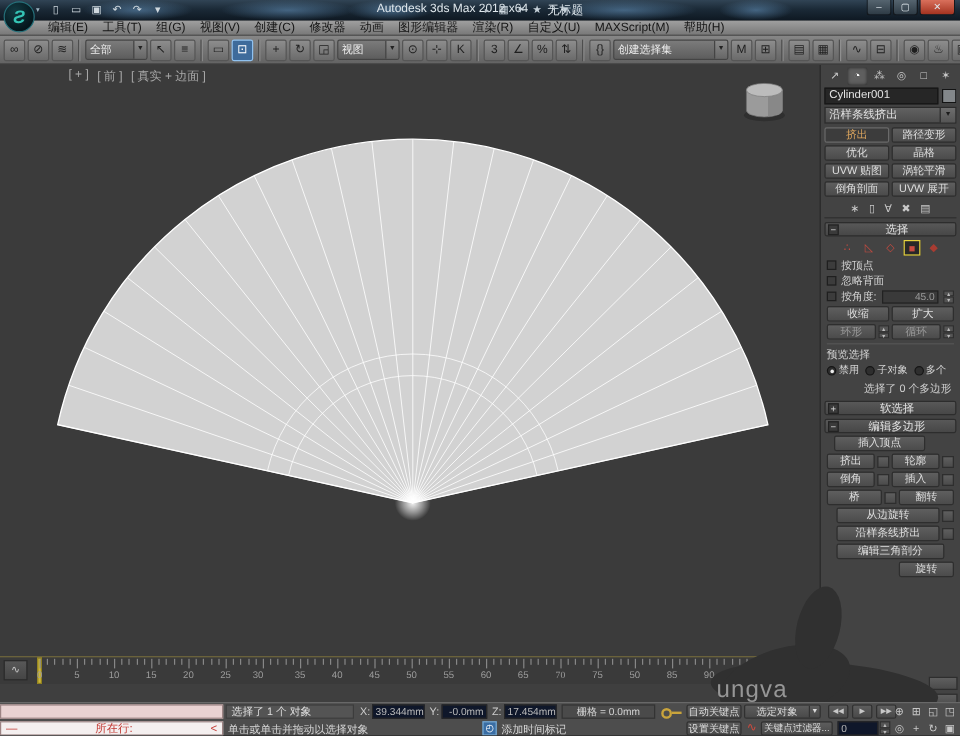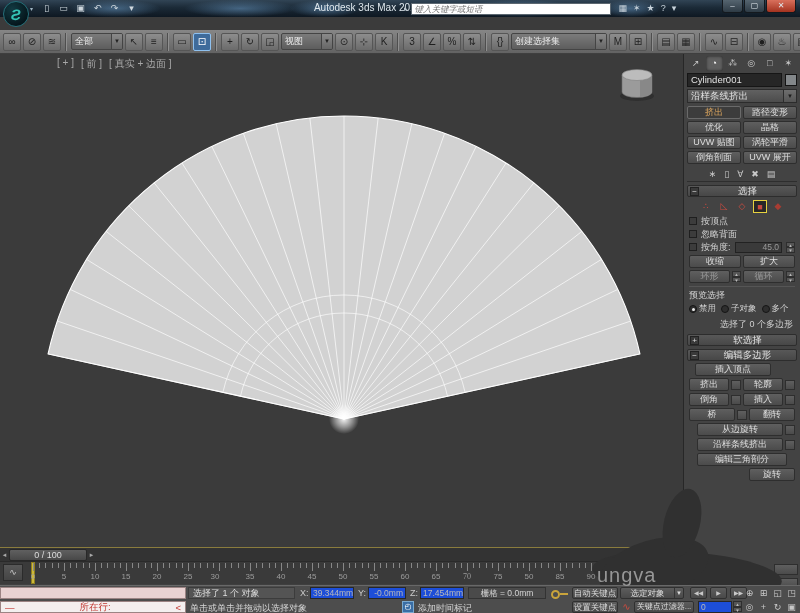--- a/index.html
+++ b/index.html
@@ -151,21 +151,21 @@
   justify-content:space-between;padding:0 4px;}
 .msg-box{position:absolute;left:188px;top:0;width:107px;height:12px;background:#545454;
   border:1px solid #3c3c3c;color:#dedede;padding:0 4px;line-height:10px;white-space:nowrap;overflow:hidden;}
 .prompt{position:absolute;left:190px;top:1px;color:#d6d6d6;white-space:nowrap;}
 .lock-ic{position:absolute;left:432px;top:4px;width:9px;height:7px;background:#d4aa3a;border-radius:1px;}
 .lock-ic::before{content:"";position:absolute;left:1.5px;top:-4px;width:4px;height:4px;
   border:1.5px solid #d4aa3a;border-bottom:none;border-radius:3px 3px 0 0;}
 .abs-ic{position:absolute;left:447px;top:0;width:13px;height:12px;background:#555;
   border:1px solid #333;color:#ccc;font-size:9px;text-align:center;line-height:10px;}
 .sb-label{position:absolute;top:1px;color:#ccc;}
-.sb-field{position:absolute;top:0;background:#1d4ed8;border:1px solid #272727;color:#b9b9b9;
+.sb-field{position:absolute;top:0;background:#0f172a;border:1px solid #272727;color:#b9b9b9;
   height:12px;line-height:10px;text-align:right;padding:0 2px;font-size:8.5px;}
 .grid-box{position:absolute;left:452px;top:0;width:78px;height:12px;background:#4a4a4a;
   border:1px solid #333;text-align:center;color:#d5d5d5;line-height:10px;font-size:8.5px;}
 .key-ic{position:absolute;left:534px;top:3px;width:18px;height:7px;}
 .key-ic::before{content:"";position:absolute;left:0;top:0;width:5px;height:5px;
   border:2px solid #c9a43c;border-radius:50%;}
 .key-ic::after{content:"";position:absolute;left:9px;top:3px;width:8px;height:2px;background:#c9a43c;}
 .sb-btn{position:absolute;top:0;height:12px;background:linear-gradient(#5d5d5d,#494949);
   border:1px solid #303030;color:#dcdcdc;text-align:center;line-height:10px;border-radius:2px;
   font-size:8.5px;white-space:nowrap;overflow:hidden;}
@@ -203,40 +203,53 @@
         <span class="qat-ic">↶</span>
         <span class="qat-ic">↷</span>
         <span class="qat-ic">▾</span>
       </div>
     <div class="title-text">
       <span>Autodesk 3ds Max  2012 x64</span>
       <span>无标题</span>
     </div>
     <div class="search-wrap">
       <span class="search-arrow">▸</span>
-      <input class="search-input" placeholder="键入关键字或短语" style="">
       <span class="ic-icons">
           <span class="ic-ic">▦</span>
           <span class="ic-ic">✶</span>
           <span class="ic-ic">★</span>
           <span class="ic-ic">?</span>
           <span class="ic-ic">▾</span>
         </span>
     </div>
     <div class="win-btns">
       <div class="win-btn">–</div>
       <div class="win-btn">▢</div>
       <div class="win-btn win-close">✕</div>
     </div>
   </div>
   <div class="app-logo">
       <i>Ƨ</i>
     </div>
   <span class="logo-arrow">▾</span>
 
+  <div class="menubar">
+      <span class="menu-item">编辑(E)</span>
+      <span class="menu-item">工具(T)</span>
+      <span class="menu-item">组(G)</span>
+      <span class="menu-item">视图(V)</span>
+      <span class="menu-item">创建(C)</span>
+      <span class="menu-item">修改器</span>
+      <span class="menu-item">动画</span>
+      <span class="menu-item">图形编辑器</span>
+      <span class="menu-item">渲染(R)</span>
+      <span class="menu-item">自定义(U)</span>
+      <span class="menu-item">MAXScript(M)</span>
+      <span class="menu-item">帮助(H)</span>
+    </div>
 
   <div class="toolbar">
       <span class="tb-icon">∞</span>
       <span class="tb-icon">⊘</span>
       <span class="tb-icon">≋</span>
       <span class="tb-sep"></span>
       <span class="tb-dd" style="width: 52px;">
         <span>全部</span>
         <b class="dd-arrow">▼</b>
       </span>
@@ -470,25 +483,20 @@
       <div class="pbtn">编辑三角剖分</div>
     </div>
     <div class="btn-row" style="margin-left:62px;">
       <div class="pbtn">旋转</div>
     </div>
     <div class="frag" style="top:510px;"></div>
     <div class="frag" style="top:524px;"></div>
   </div>
 
   <div class="timeline">
-    <div class="tslider">
-      <span class="ts-arrow">◂</span>
-      <div class="ts-handle">0 / 100</div>
-      <span class="ts-arrow">▸</span>
-    </div>
     <div class="trackbar" id="trackbar">
       <div class="mini-curve">∿</div>
       <div class="frame-marker"></div>
     <div class="ruler-tick" style="left: 33px; height: 8px;"></div>
         <div class="ruler-label" style="left: 33px;">0</div>
         <div class="ruler-tick" style="left: 39.2px; height: 5px;"></div>
         <div class="ruler-tick" style="left: 45.4px; height: 5px;"></div>
         <div class="ruler-tick" style="left: 51.6px; height: 5px;"></div>
         <div class="ruler-tick" style="left: 57.8px; height: 5px;"></div>
         <div class="ruler-tick" style="left: 64px; height: 8px;"></div>

